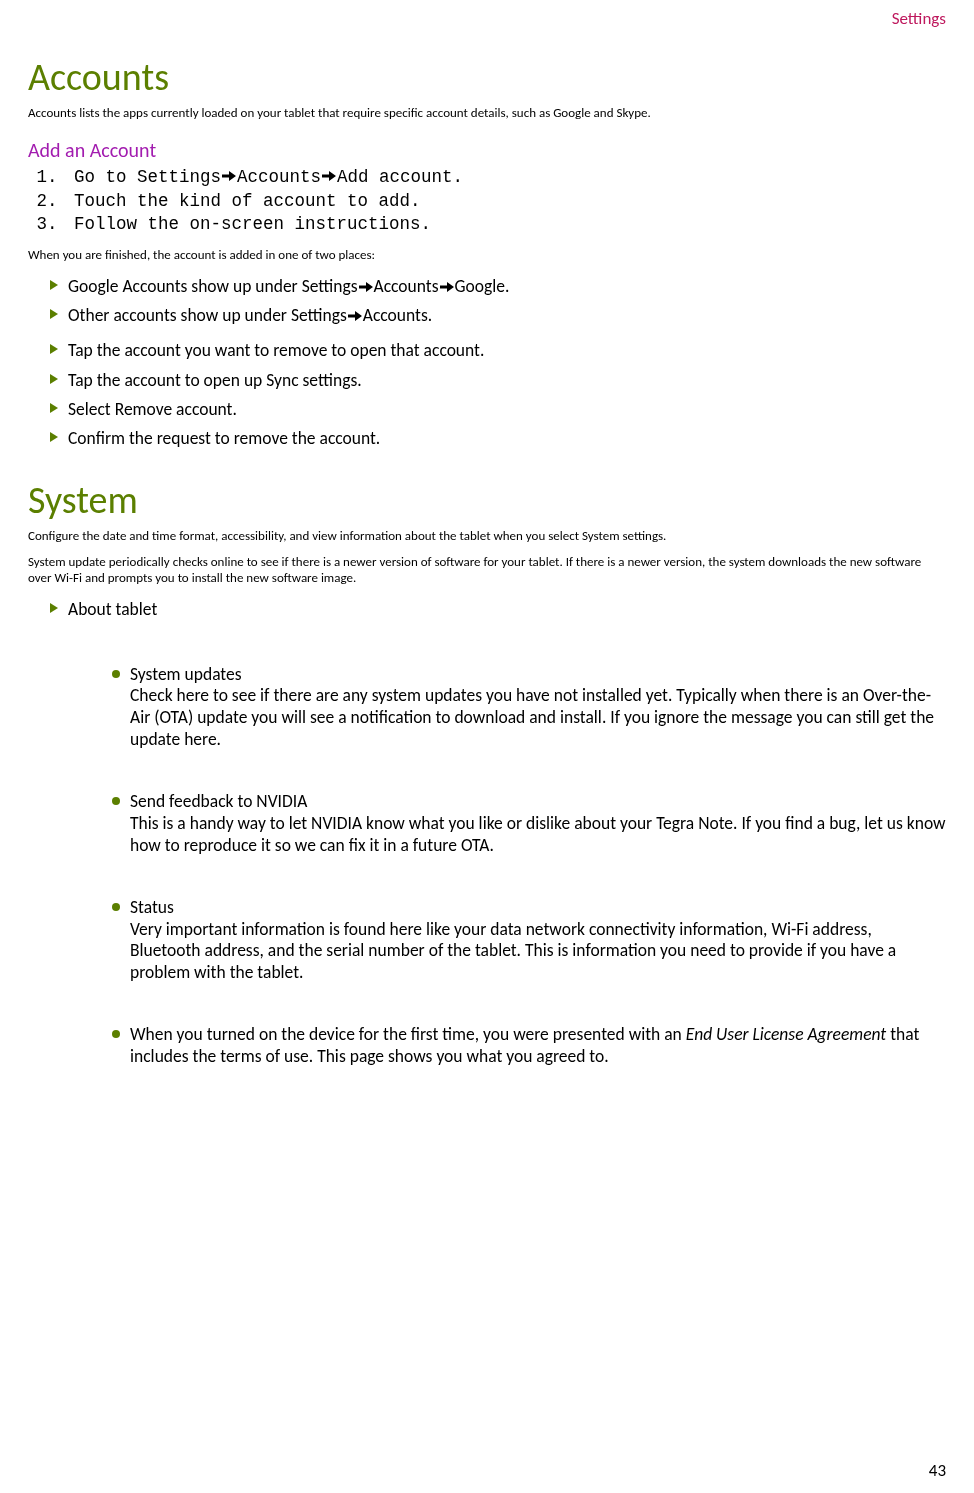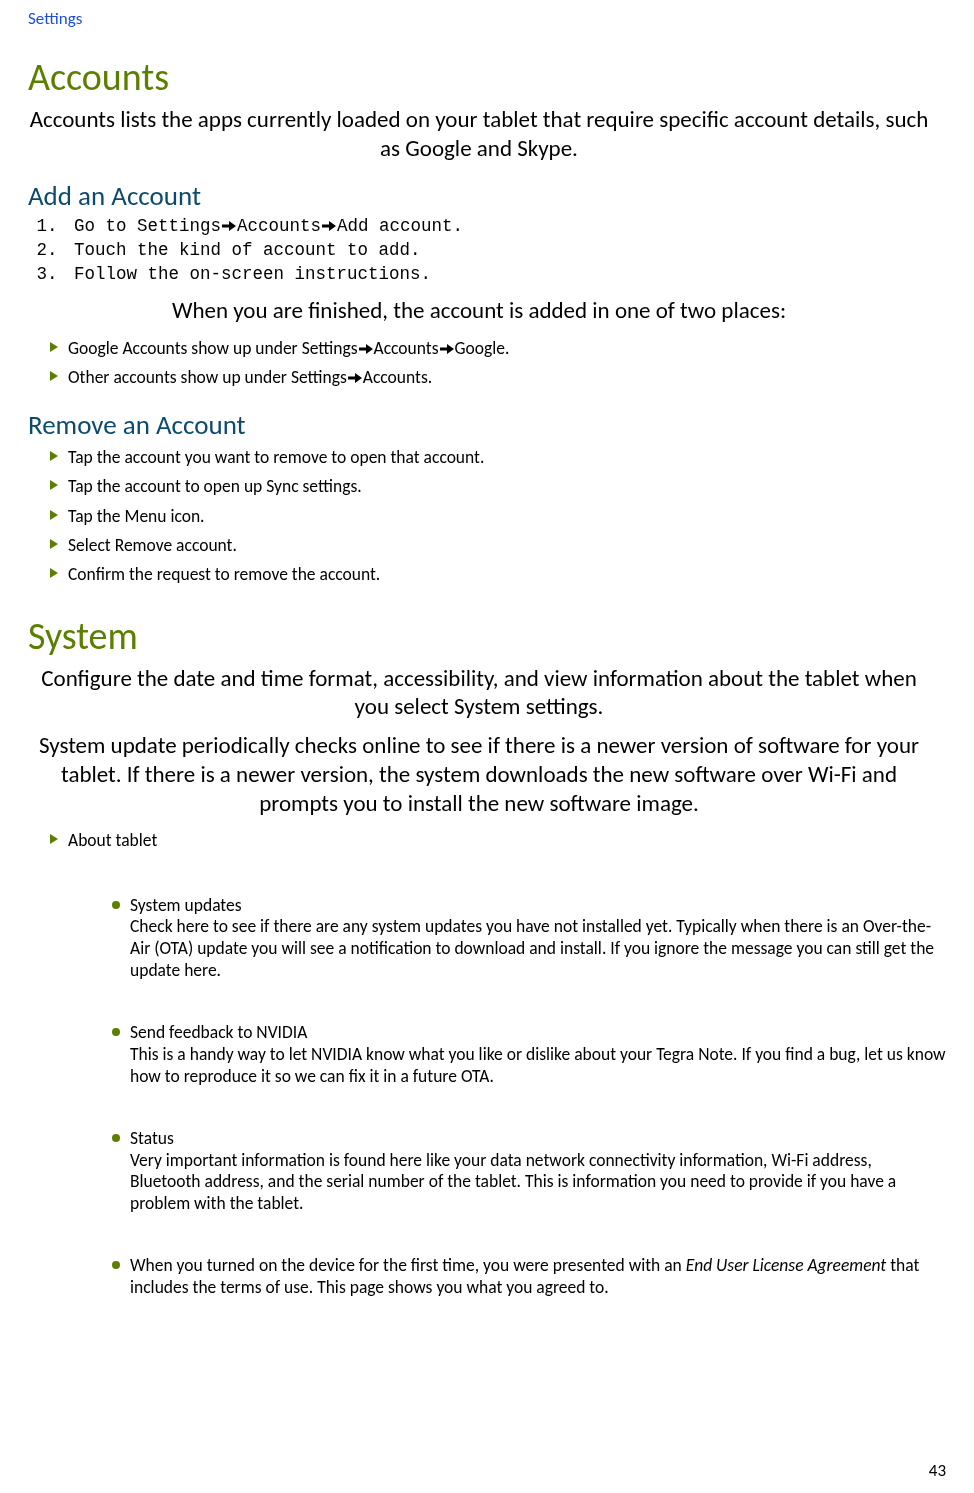--- a/index.html
+++ b/index.html
@@ -10,43 +10,43 @@
       width: 974px;
       height: 1493px;
       background: #fff;
       color: #000;
       position: relative;
     }
     .page {
       padding: 8px 28px 0 28px;
     }
     .header-right {
+      text-align: right;
       font-size: 17px;
-      color: #1d4ed8;
+      color: #be185d;
       padding-right: 0;
     }
     h1.section {
       font-size: 38px;
       color: #5b7f00;
       font-weight: normal;
       margin: 28px 0 6px 0;
       line-height: 1.1;
     }
     h2.subsection {
-      font-size: 27px;
-      color: #0c4a6e;
+      font-size: 20px;
+      color: #a21caf;
       font-weight: normal;
       margin: 18px 0 4px 0;
       line-height: 1.15;
     }
     p.body {
-      font-size: 23px;
+      font-size: 13px;
       margin: 6px 16px 10px 0;
       line-height: 1.25;
-      text-align: center;
     }
     ol.numbered {
       margin: 4px 0 10px 0;
       padding-left: 40px;
       font-size: 17.5px;
       line-height: 1.35;
     }
     ol.numbered li {
       padding-left: 6px;
       font-family: Liberation Mono, monospace;
@@ -152,25 +152,23 @@
           <path d="M0 4.5 L7 4.5 L7 1 L14 6 L7 11 L7 7.5 L0 7.5 Z" fill="#000"></path>
         </svg><span>Google.</span>
     </li>
     <li>
       <span>Other accounts show up under Settings</span><svg class="arrow-icon" width="14" height="12" viewBox="0 0 14 12">
           <path d="M0 4.5 L7 4.5 L7 1 L14 6 L7 11 L7 7.5 L0 7.5 Z" fill="#000"></path>
         </svg><span>Accounts.</span>
     </li>
   </ul>
 
-  <h2 class="subsection">Remove an Account</h2>
   <ul class="triangle-list">
     <li>Tap the account you want to remove to open that account.</li>
     <li>Tap the account to open up Sync settings.</li>
-    <li>Tap the Menu icon.</li>
     <li>Select Remove account.</li>
     <li>Confirm the request to remove the account.</li>
   </ul>
 
   <h1 class="section">System</h1>
   <p class="body">Configure the date and time format, accessibility, and view information about the tablet when you select System settings.</p>
   <p class="body">System update periodically checks online to see if there is a newer version of software for your tablet. If there is a newer version, the system downloads the new software over Wi-Fi and prompts you to install the new software image.</p>
 
   <ul class="triangle-list">
     <li>

